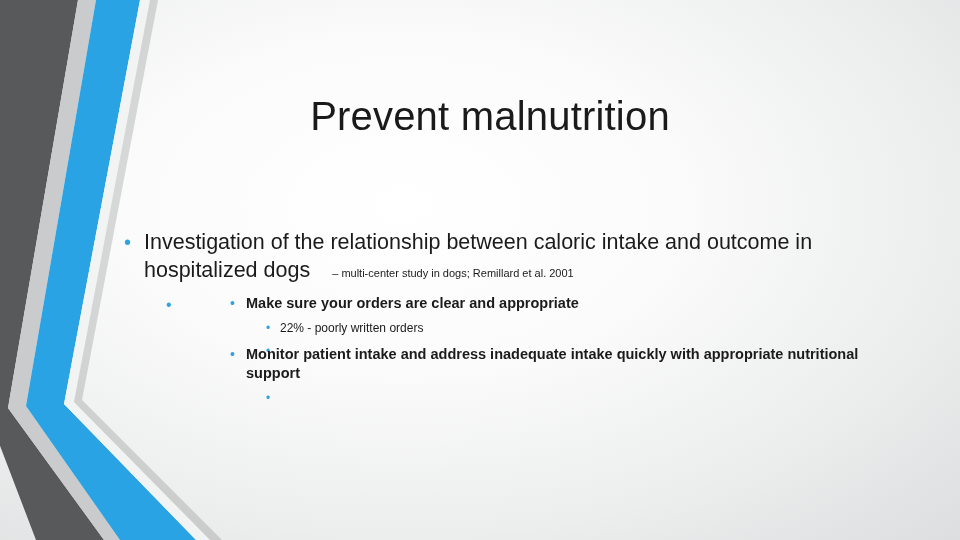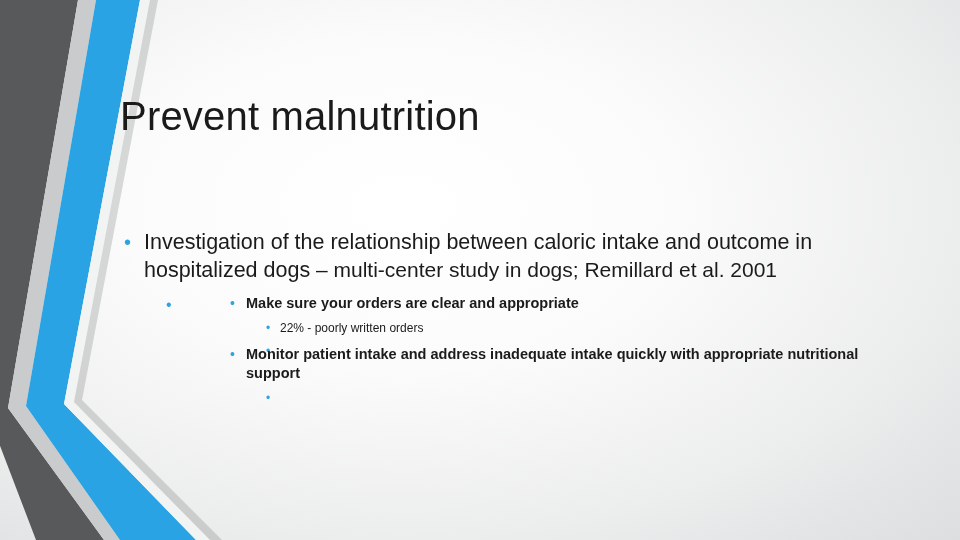--- a/index.html
+++ b/index.html
@@ -26,21 +26,21 @@
     top: 0;
     width: 230px;
     height: 540px;
     pointer-events: none;
   }
   .title {
     position: absolute;
     left: 120px;
     top: 92px;
     width: 740px;
-    text-align: left;
+    text-align: center;
     font-size: 40px;
     font-weight: 400;
     color: #1a1a1a;
     letter-spacing: 0.2px;
     line-height: 1.2;
   }
   .body {
     position: absolute;
     left: 118px;
     top: 228px;
@@ -66,21 +66,22 @@
     font-size: 21.5px;
     line-height: 1.32;
     margin-bottom: 6px;
   }
   .lvl1 > .bullet {
     left: 6px;
     top: 4px;
     font-size: 20px;
   }
   .lvl1 .sub {
-    font-size: 21px;
+    font-size: 11px;
+    margin-left: 19px;
   }
   
   .lvl2 {
     padding-left: 68px;
     font-size: 18px;
     line-height: 1.35;
     margin-top: 8px;
     margin-bottom: 6px;
   }
   .lvl2 > .bullet {

